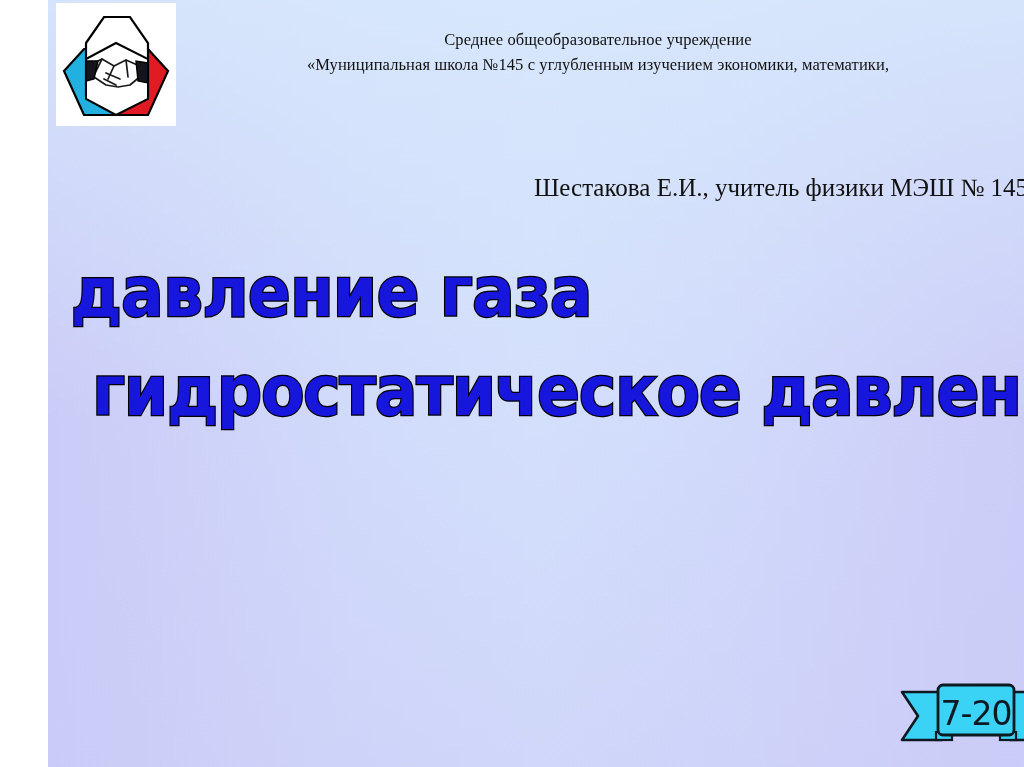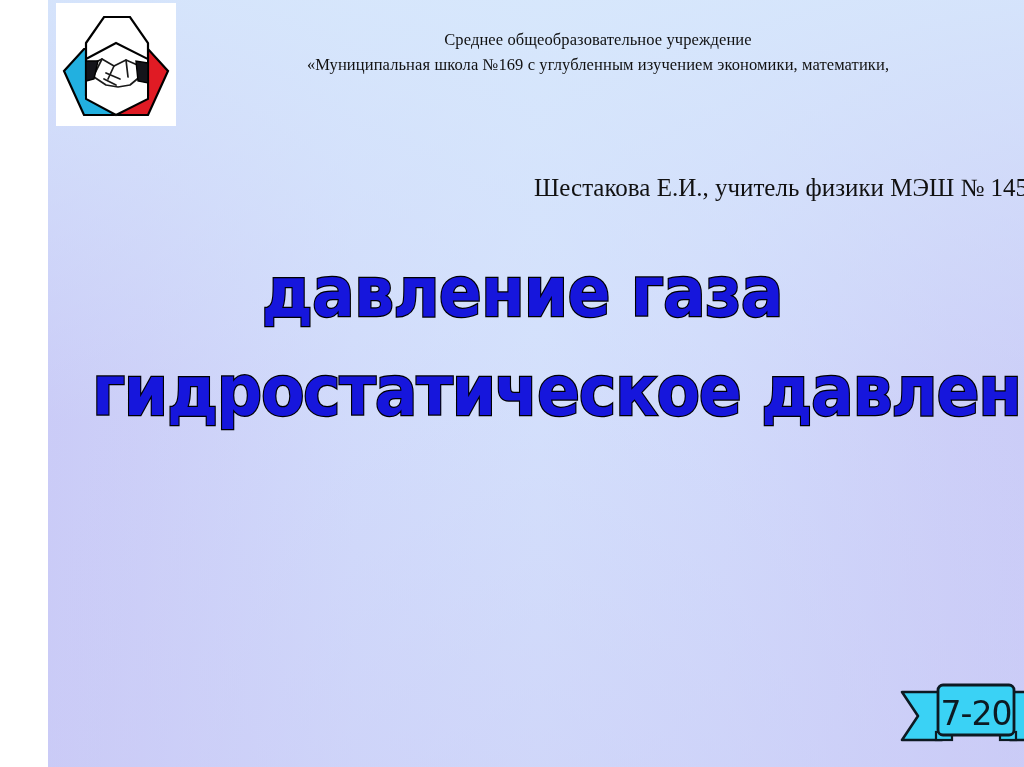--- a/index.html
+++ b/index.html
@@ -64,21 +64,20 @@
     font-size: 25px;
     line-height: 1.2;
     white-space: nowrap;
   }
 
   
   .wordart {
     position: absolute;
     left: 0;
     width: 948px;
-    text-align: center;
     font-family: "DejaVu Sans", "Liberation Sans", sans-serif;
     font-weight: bold;
     color: #1616dc;
     -webkit-text-stroke: 2.4px #000000;
     paint-order: stroke fill;
     white-space: nowrap;
     line-height: 1;
   }
   .wordart .inner {
     display: inline-block;
@@ -160,21 +159,21 @@
         <path d="M48,76 L60,82" fill="none"></path>
       </g>
 
       <polygon points="30,58 42,58 38,76 30,78" fill="#14141a" stroke="#000000" stroke-width="1.4"></polygon>
       <polygon points="92,60 80,58 82,78 92,80" fill="#14141a" stroke="#000000" stroke-width="1.4"></polygon>
     </svg>
   </div>
 
   <div class="header">
     <span class="hline">Среднее общеобразовательное учреждение</span>
-    <span class="hline">«Муниципальная школа №169 с углубленным изучением экономики, математики,</span>
+    <span class="hline">«Муниципальная школа №145 с углубленным изучением экономики, математики,</span>
   </div>
 
   <div class="author">Шестакова Е.И., учитель физики МЭШ № 145</div>
 
   <div class="wordart wordart-1">
     <span class="inner">давление газа</span>
   </div>
   <div class="wordart wordart-2">
     <span class="inner">гидростатическое давление</span>
   </div>

